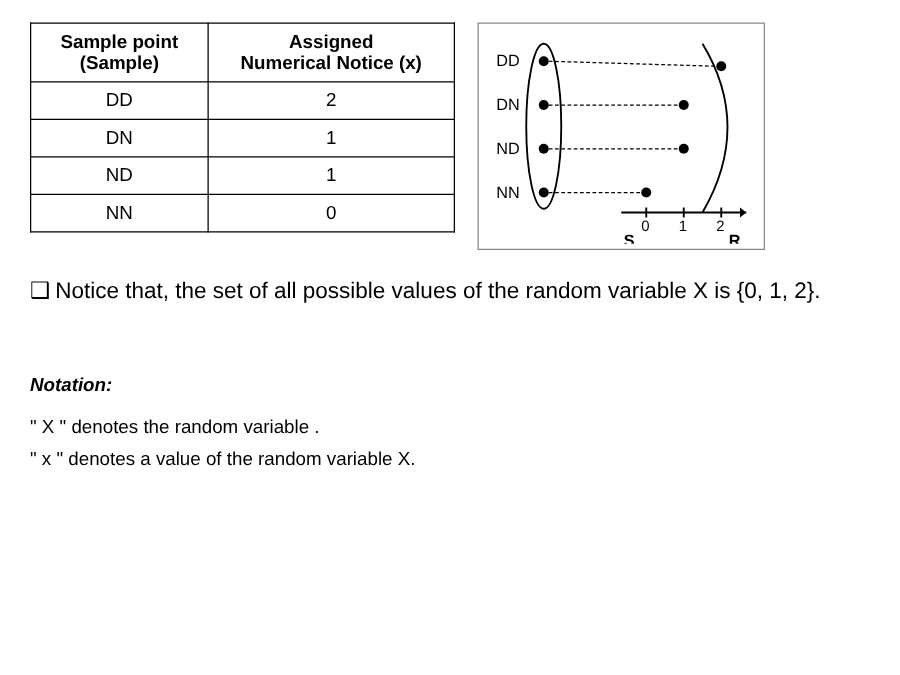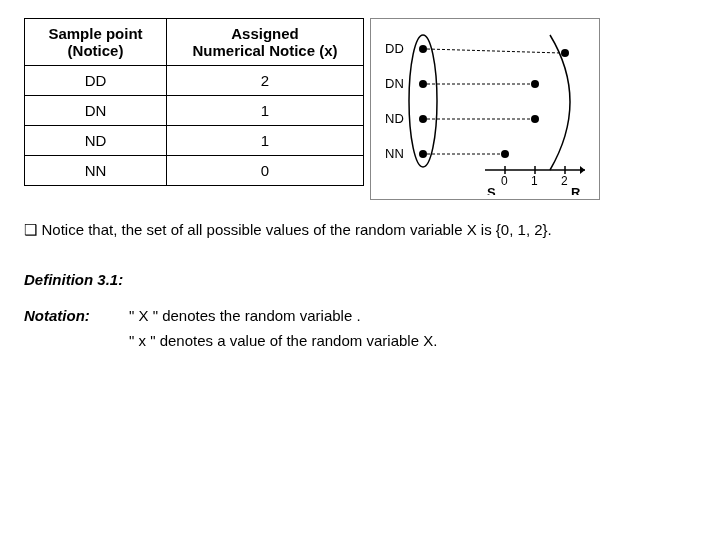--- a/index.html
+++ b/index.html
@@ -10,21 +10,21 @@
       width: 720px;
       min-height: 540px;
       padding: 18px 24px;
       color: #000;
     }
 
     .top-section {
       display: flex;
       flex-direction: row;
       align-items: flex-start;
-      gap: 6px;
+      gap: 18px;
       margin-bottom: 18px;
     }
 
     table.main-table {
       border-collapse: collapse;
       min-width: 340px;
     }
     table.main-table th, table.main-table td {
       border: 1px solid #000;
       padding: 6px 18px;
@@ -38,43 +38,43 @@
     .diagram {
       border: 1px solid #888;
       width: 230px;
       min-height: 170px;
       position: relative;
       flex-shrink: 0;
       padding: 6px 4px 4px 4px;
     }
 
     .notice-block {
-      margin-bottom: 26px;
-      font-size: 15px;
+      margin-bottom: 14px;
+      font-size: 18px;
       line-height: 1.6;
     }
     .notice-block .square-bullet::before {
       content: '❑';
       margin-right: 4px;
     }
 
     .definition-block {
       margin-bottom: 10px;
       font-size: 15px;
       line-height: 1.65;
     }
     .definition-title {
       font-style: italic;
       font-weight: bold;
     }
 
     .notation-block {
       display: flex;
-      flex-direction: row;
-      gap: 23px;
+      flex-direction: column;
+      gap: 8px;
       font-size: 15px;
       line-height: 1.7;
       margin-top: 10px;
     }
     .notation-label {
       font-style: italic;
       font-weight: bold;
       min-width: 82px;
     }
     .notation-content {
@@ -90,21 +90,21 @@
 </head>
 <body>
 
 <div class="top-section">
 
   <table class="main-table">
     <thead>
       <tr>
         <th>
           <span>Sample point</span><br>
-          <span>(Notice)</span>
+          <span>(Sample)</span>
         </th>
         <th>
           <span>Assigned</span><br>
           <span>Numerical Notice (x)</span>
         </th>
       </tr>
     </thead>
     <tbody id="table-body">
     <tr>
           <td>DD</td>
@@ -170,21 +170,21 @@
       <text x="196" y="172" font-size="13" font-family="Arial" font-weight="bold">R</text>
     </svg>
   </div>
 </div>
 
 <div class="notice-block">
   <span class="square-bullet"></span><span>Notice that, the set of all possible values of the random variable X is {0, 1, 2}.</span>
 </div>
 
 <div class="definition-block">
-  <span class="definition-title">Definition 3.1:</span><br>
+  <br>
 </div>
 
 <div class="notation-block">
   <span class="notation-label">Notation:</span>
   <div class="notation-content">
     <span>" X " denotes the random variable .</span>
     <span>" x " denotes a value of the random variable X.</span>
   </div>
 </div>
 

